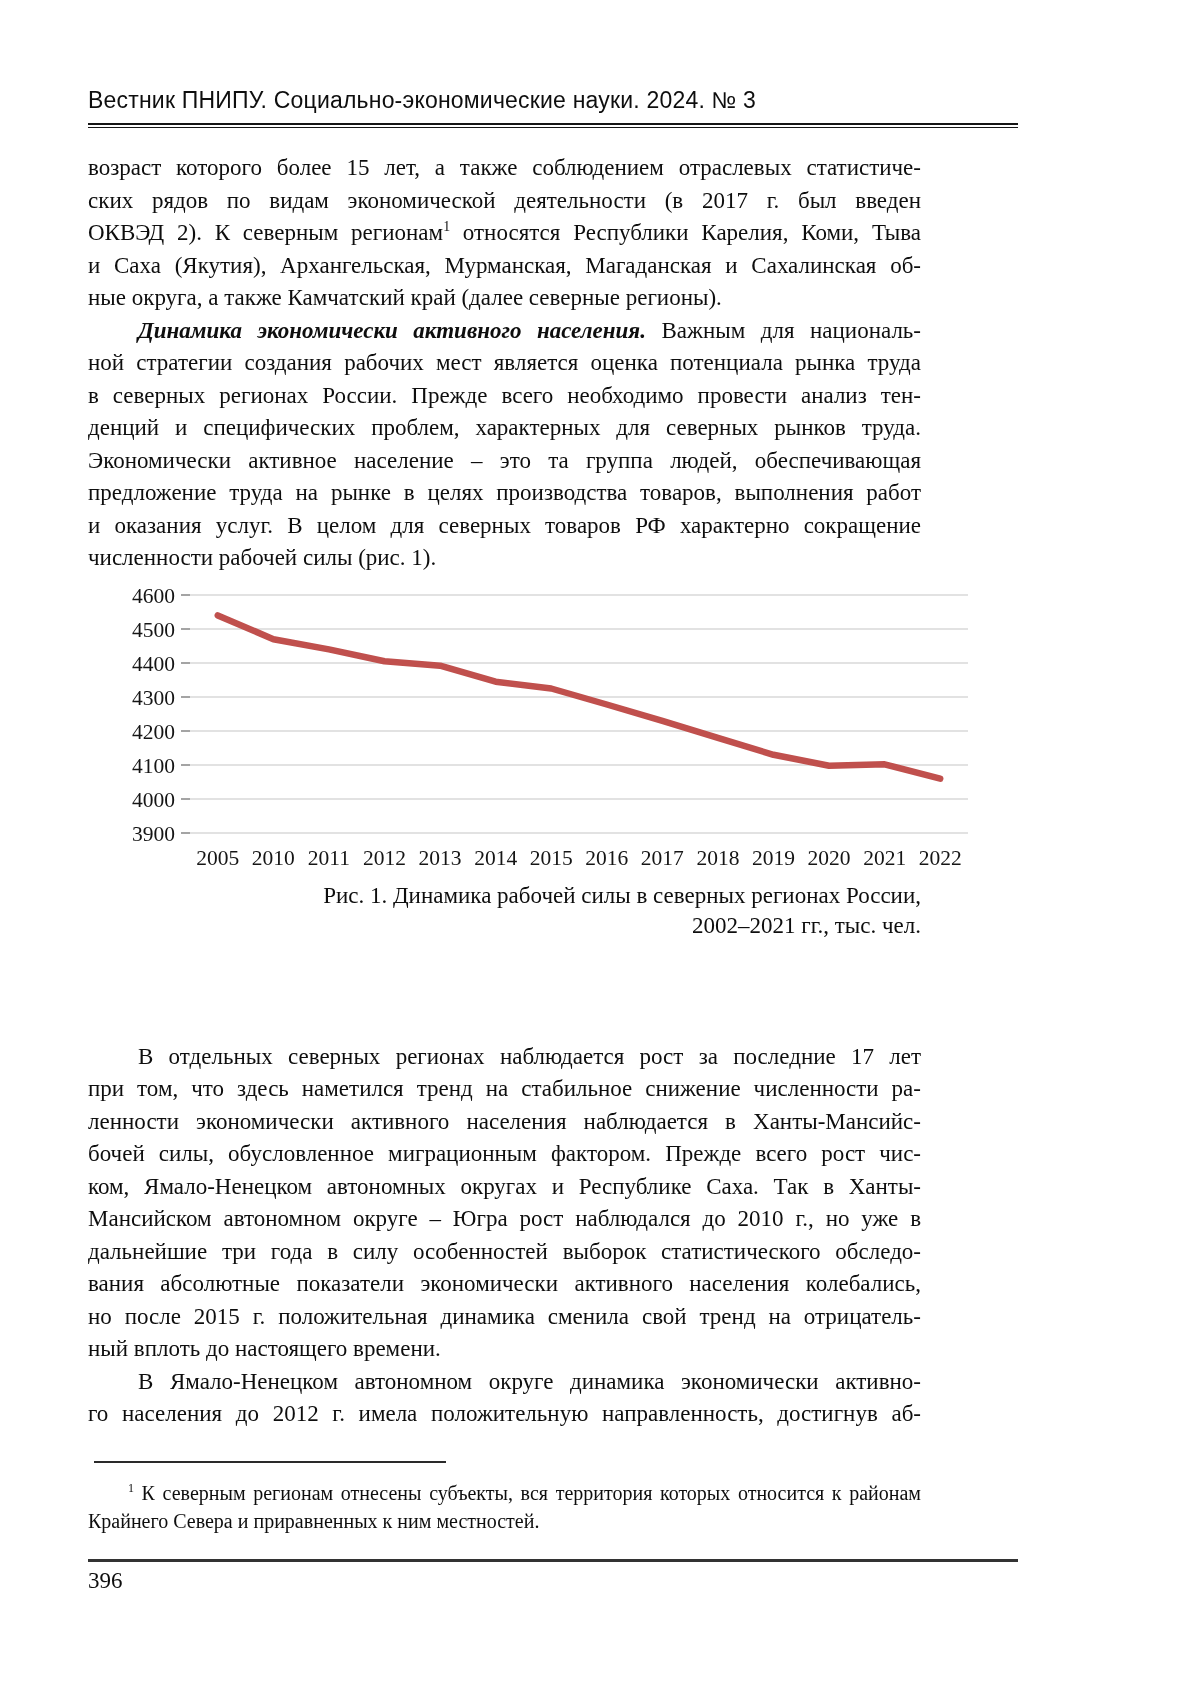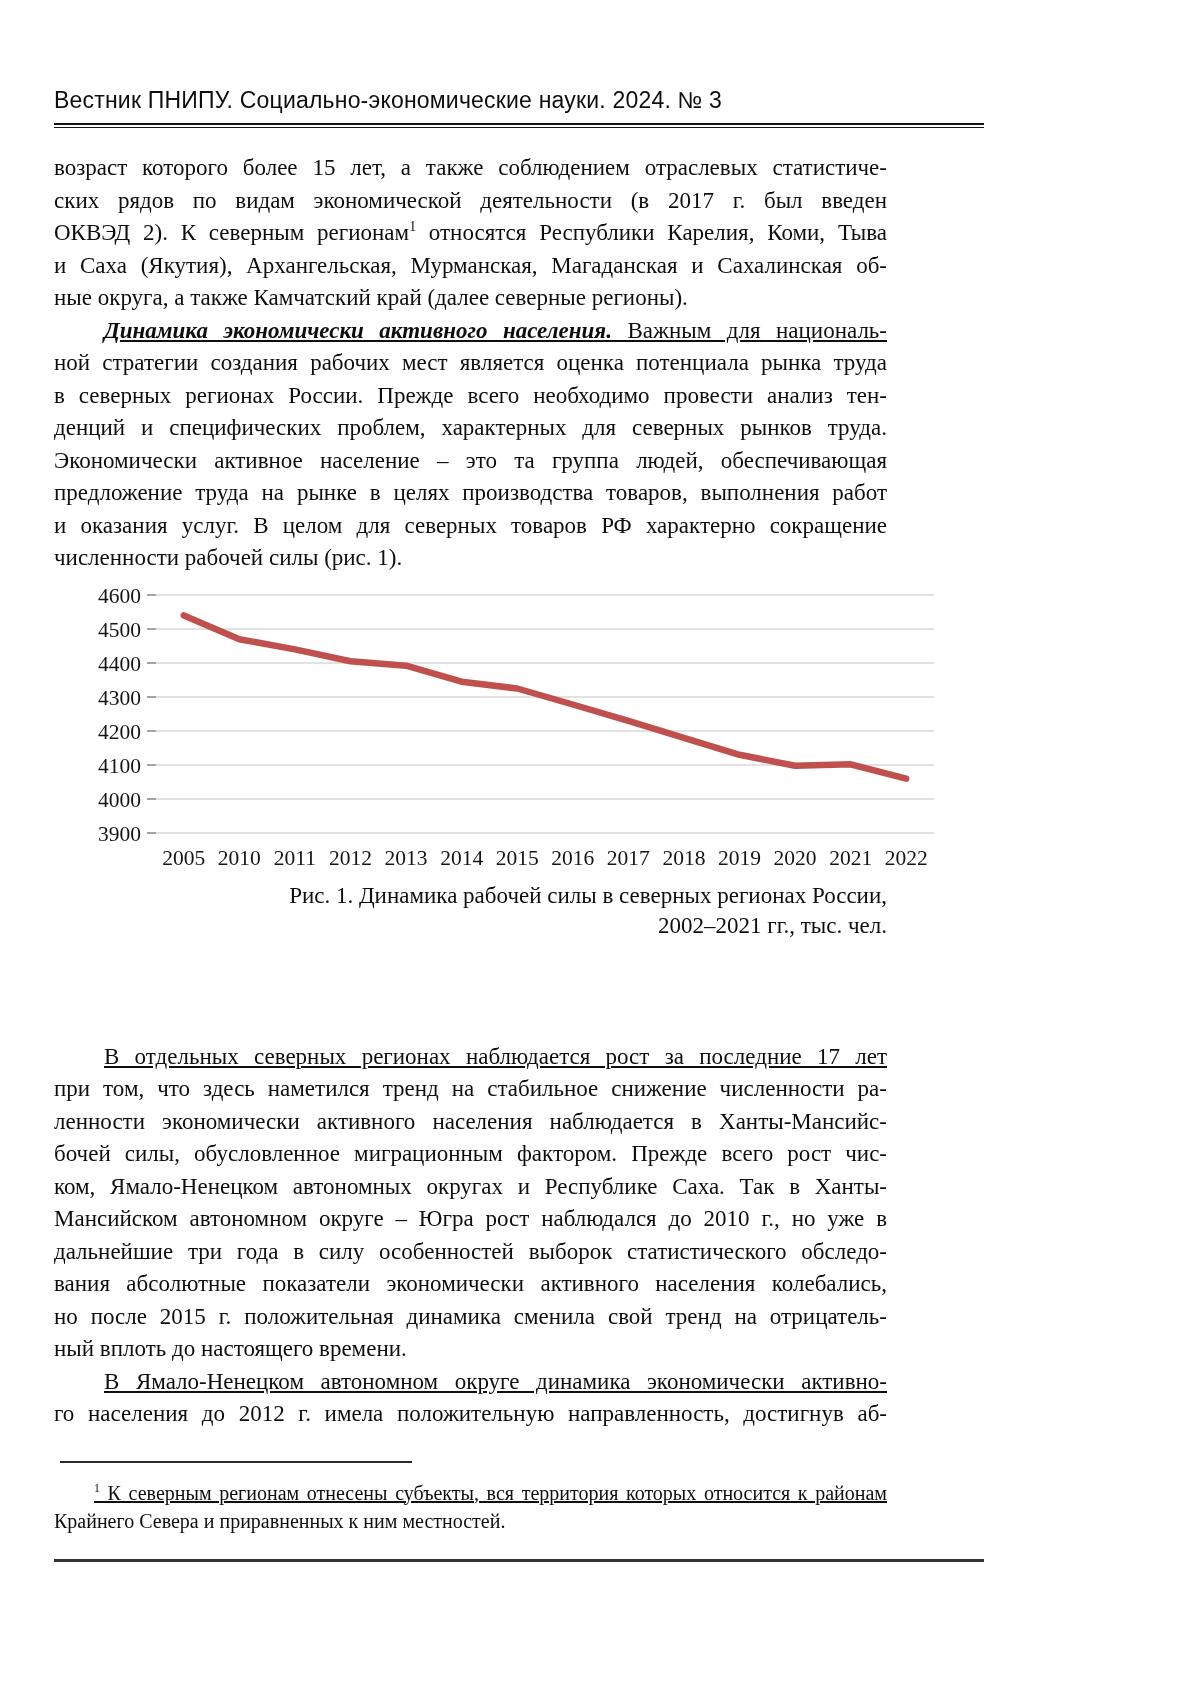--- a/index.html
+++ b/index.html
@@ -1,40 +1,40 @@
 <!DOCTYPE html>
 <html lang="ru"><head>
 <meta charset="utf-8">
 <style>
   html,body{margin:0;padding:0;background:#ffffff;}
   .page{
     position:relative;
     width:1200px;height:1705px;
     background:#ffffff;
     box-sizing:border-box;
-    padding:85px 0 0 54px;
+    padding:85px 0 0 88px;
     font-family:"Liberation Serif", serif;
     color:#0e0e0e;
     overflow:hidden;
   }
   .running-title{
     font-family:"Liberation Sans", sans-serif;
     font-size:23px;line-height:30px;
     width:833px;letter-spacing:.2px;
   }
   .head-rule{
     width:930px;margin-top:8px;height:2px;
     border-top:2.5px solid #161616;
     border-bottom:1.5px solid #161616;
   }
   .para{width:833px;font-size:23px;line-height:32.5px;}
   .para.first{margin-top:24px;}
   .jline{text-align:justify;text-align-last:justify;}
   .lline{text-align:right;text-align-last:left;}
-  .ind{text-indent:50px;text-decoration:underline;}
+  .ind{text-indent:50px;}
   sup.fnref{font-size:0.60em;vertical-align:super;line-height:0;}
   .lead{font-weight:bold;font-style:italic;}
 
   .chart-wrap{margin:6px 0 0 15px;}
   .ctick{font-family:"Liberation Serif", serif;font-size:21.5px;fill:#151515;}
   .caption{width:833px;margin-top:4px;font-size:23px;line-height:30px;text-align:right;}
 
   .para.after-fig{margin-top:100px;}
 
   .foot-sep{width:352px;margin:30px 0 0 6px;border-top:2.5px solid #2a2a2a;}
@@ -137,14 +137,15 @@
     <div class="jline">го населения до 2012 г. имела положительную направленность, достигнув аб-</div>
   </div>
 
   <div class="foot-sep"></div>
   <div class="footnote">
     <div class="jline ind"><sup class="fnref">1</sup><span> К северным регионам отнесены субъекты, вся территория которых относится к районам</span></div>
     <div class="lline">Крайнего Севера и приравненных к ним местностей.</div>
   </div>
 
   <div class="bottom-rule"></div>
+  <div class="page-number">396</div>
 
 </div>
 
 </body></html>

